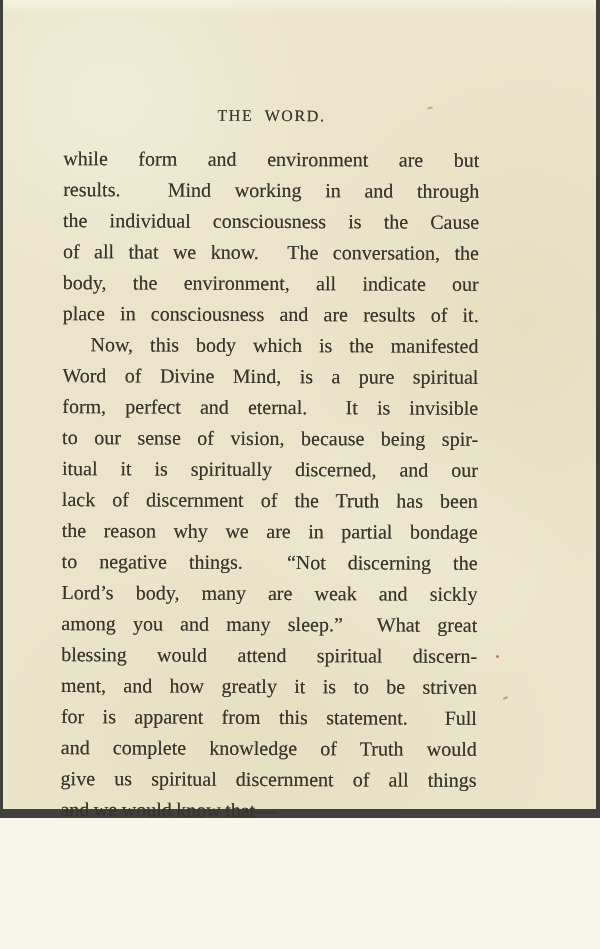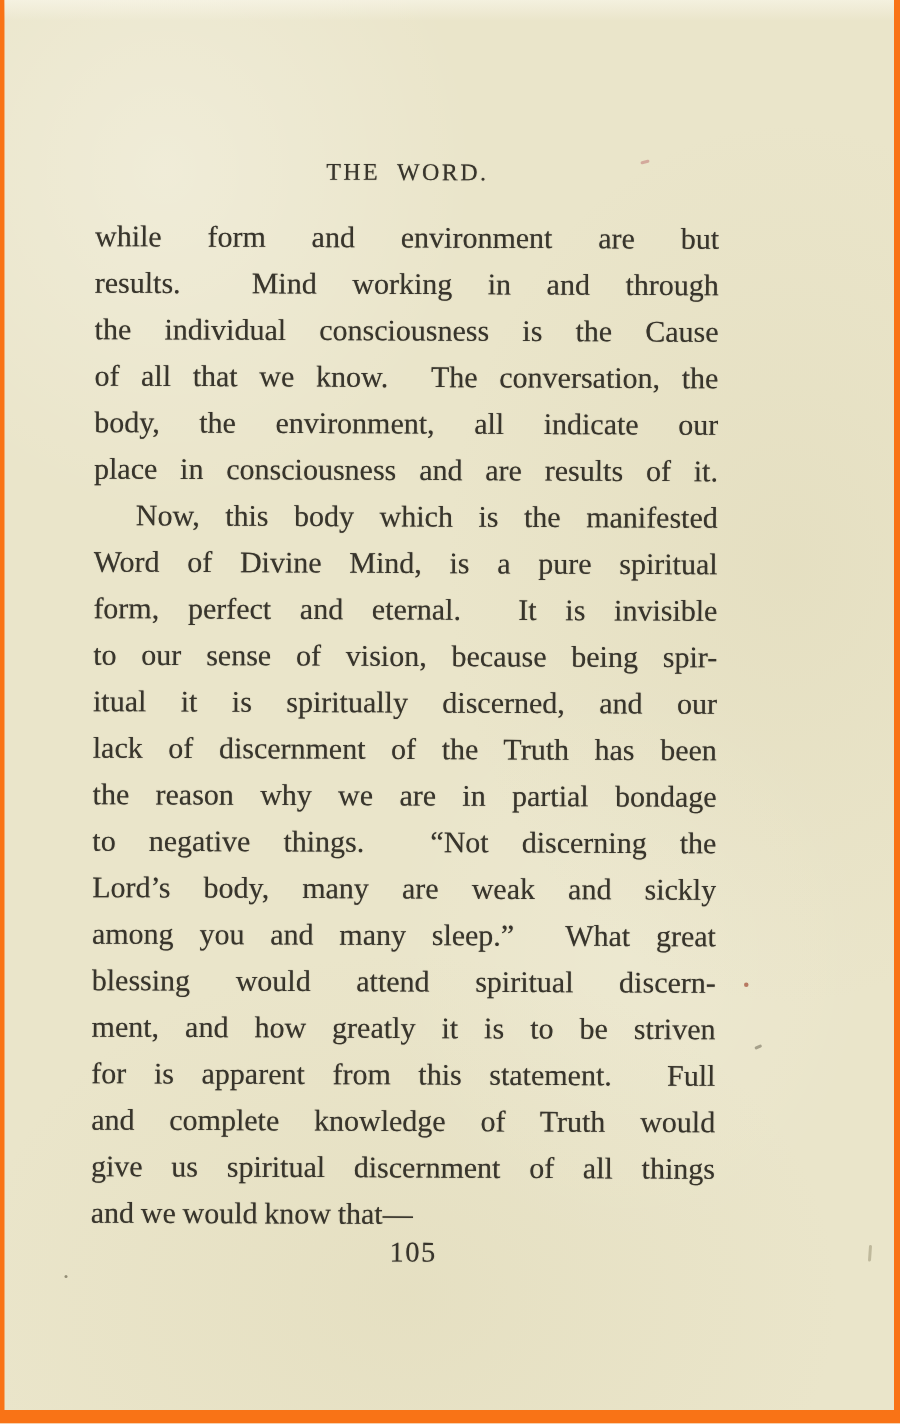--- a/index.html
+++ b/index.html
@@ -3,23 +3,23 @@
 <meta charset="utf-8">
 <style>
   html, body {
     margin: 0;
     padding: 0;
     background: #f8f6ea;
   }
   .scan {
     position: relative;
     width: 600px;
-    height: 949px;
+    height: 818px;
     overflow: hidden;
-    background: #f97316; 
+    background: #404040; 
     font-family: "Liberation Serif", "DejaVu Serif", serif;
   }
   .paper {
     position: absolute;
     left: 3px;
     right: 4px;
     top: 0;
     bottom: 9px;
     background:
       linear-gradient(180deg, rgba(252,250,240,0.55) 0px, rgba(252,250,240,0) 14px),

